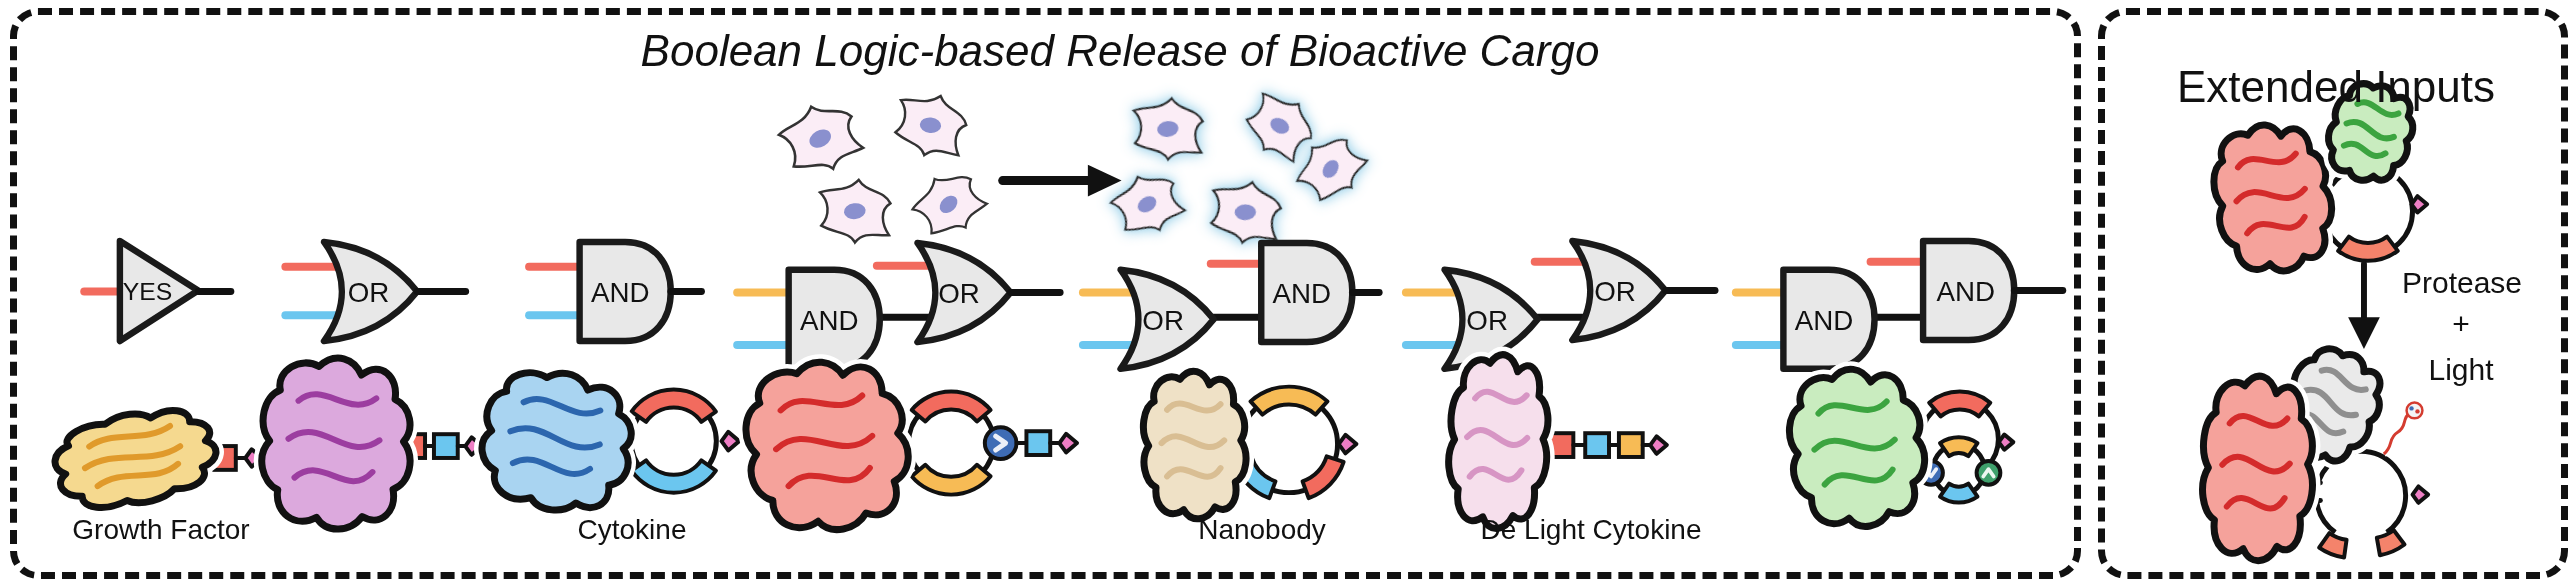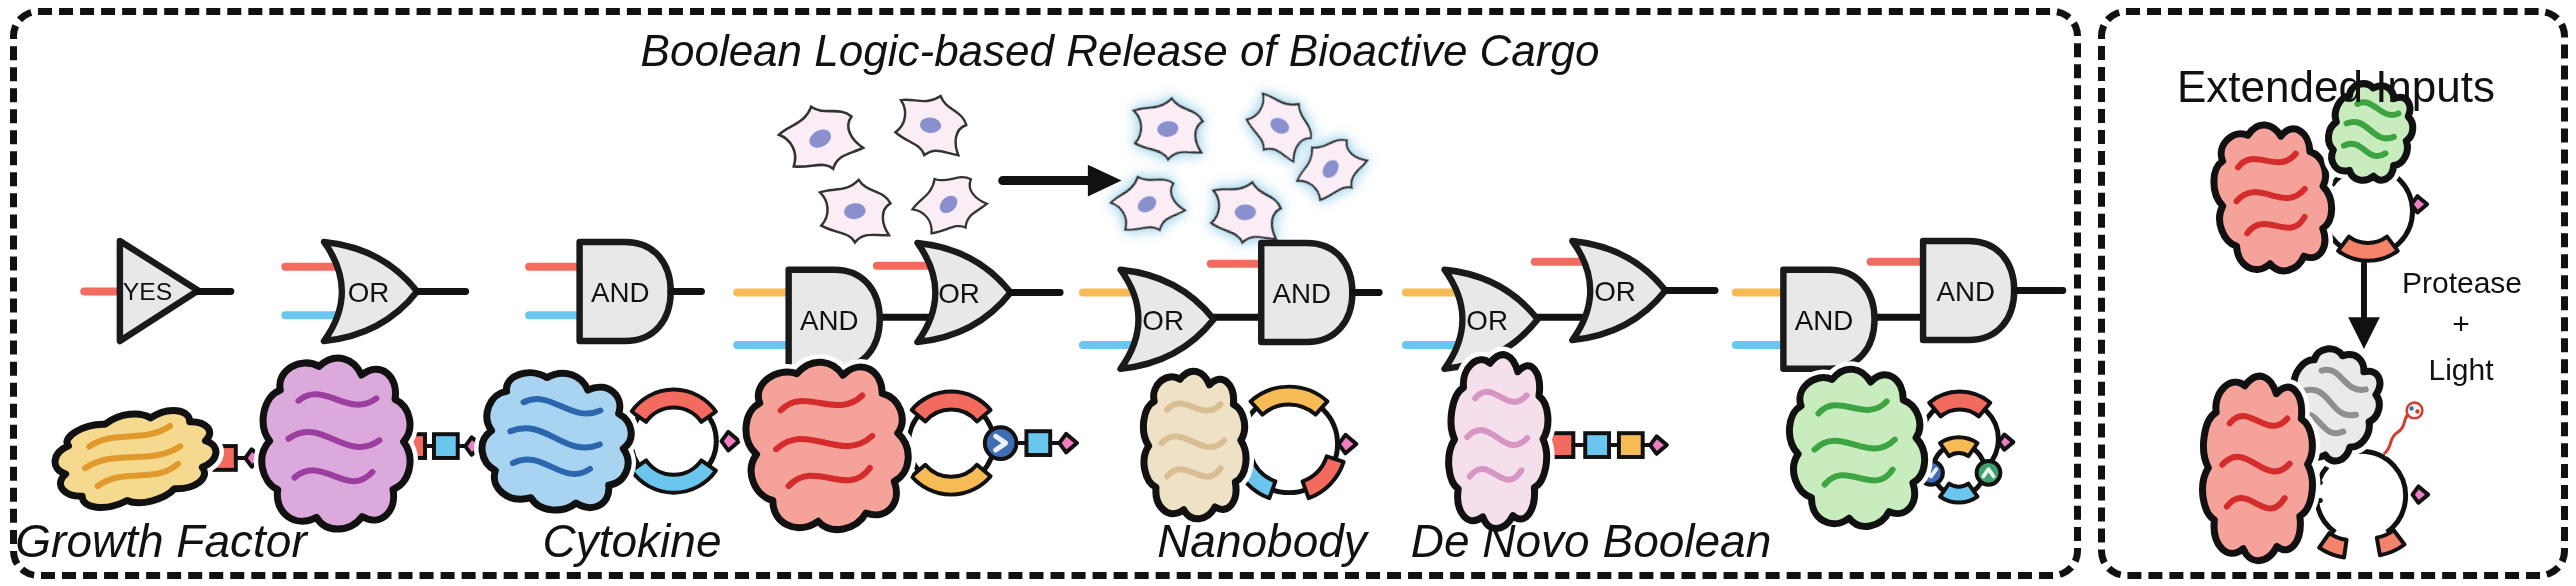--- a/index.html
+++ b/index.html
@@ -5,21 +5,21 @@
   html,body{margin:0;padding:0;background:#fff;}
   .canvas{position:relative;width:2576px;height:587px;background:#fff;overflow:hidden;
           font-family:"Liberation Sans",sans-serif;color:#111;}
   .panel{position:absolute;border:7px dashed #111;border-radius:28px;box-sizing:border-box;background:transparent;}
   #main-panel{left:10px;top:8px;width:2071px;height:571px;}
   #ext-panel{left:2098px;top:8px;width:470px;height:571px;}
   #art{position:absolute;left:0;top:0;width:2576px;height:587px;}
   .title{position:absolute;transform:translateX(-50%);font-size:44px;white-space:nowrap;}
   #main-title{left:1120px;top:26px;font-style:italic;}
   #ext-title{left:2336px;top:26px;margin-top:36px;}
-  .cargo-label{position:absolute;transform:translateX(-50%);top:514px;font-style:italic;font-size:46px;white-space:nowrap;}
+  .cargo-label{position:absolute;transform:translateX(-50%);top:514px;font-size:28px;white-space:nowrap;}
   .process-label{position:absolute;transform:translateX(-50%);font-size:30px;white-space:nowrap;}
   svg text.gate-label{font-family:"Liberation Sans",sans-serif;font-size:28px;fill:#111;}
   svg text.gate-label.small{font-size:25px;}
 </style>
 </head>
 <body>
 
 <div class="canvas" title="Boolean Logic-based Release of Bioactive Cargo">
 
   <div class="panel" id="main-panel"></div>
@@ -312,19 +312,19 @@
         <circle cx="2440" cy="415" r="2.2" fill="#D43C30"></circle>
       </g>
   </svg>
 
   <div class="title" id="main-title">Boolean Logic-based Release of Bioactive Cargo</div>
   <div class="title" id="ext-title">Extended Inputs</div>
 
   <div class="cargo-label" style="left:161px;">Growth Factor</div>
   <div class="cargo-label" style="left:632px;">Cytokine</div>
   <div class="cargo-label" style="left:1262px;">Nanobody</div>
-  <div class="cargo-label" style="left:1591px;">De Novo Boolean</div>
+  <div class="cargo-label" style="left:1591px;">De Light Cytokine</div>
 
   <div class="process-label" style="left:2462px;top:266px;">Protease</div>
   <div class="process-label" style="left:2461px;top:307px;">+</div>
   <div class="process-label" style="left:2461px;top:353px;">Light</div>
 </div>
 
 
 </body></html>

